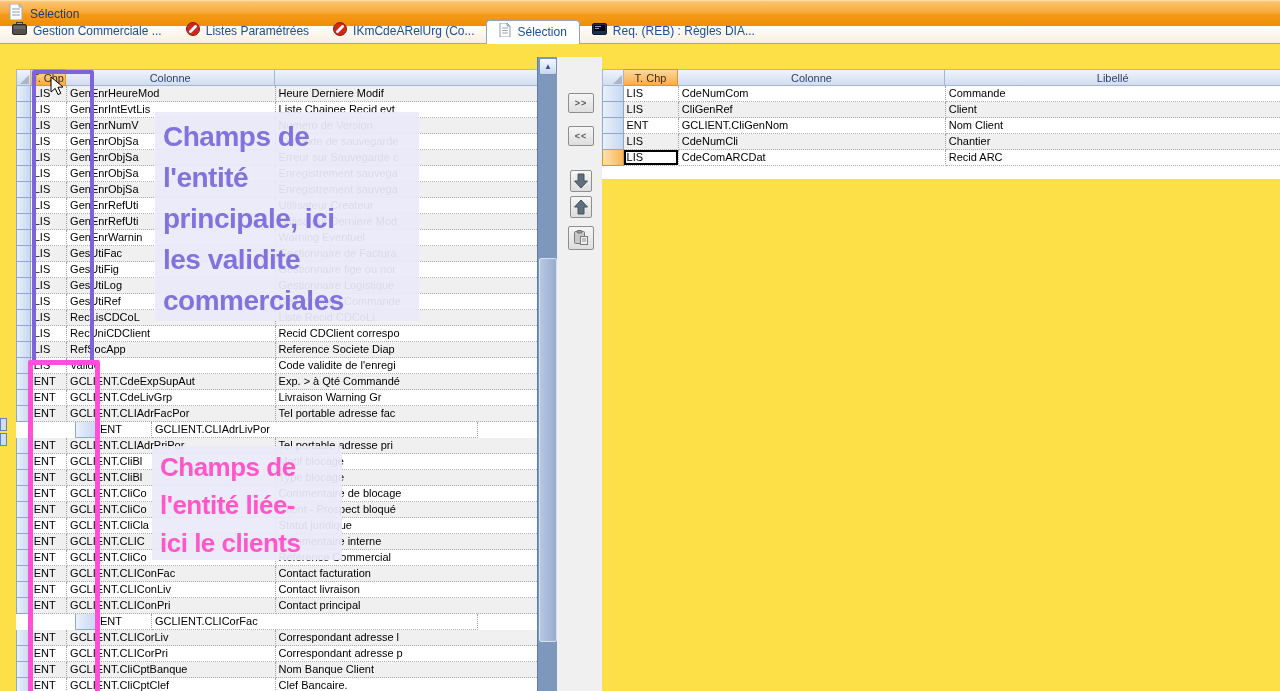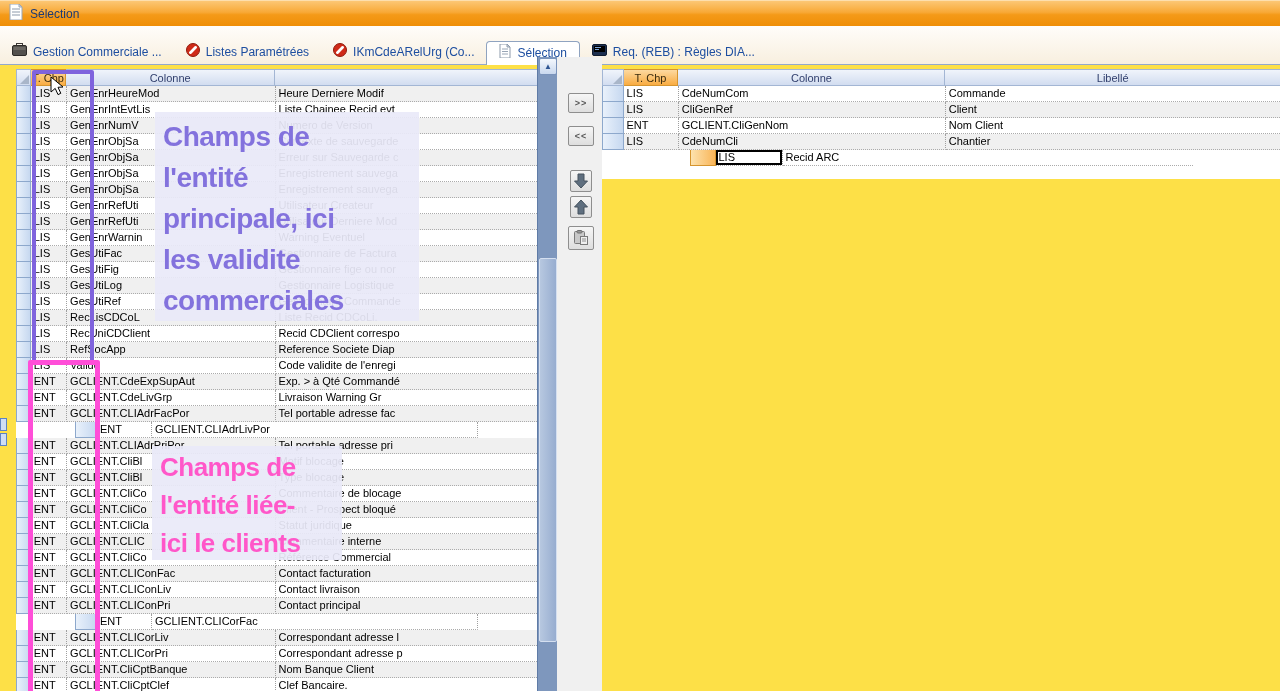--- a/index.html
+++ b/index.html
@@ -8,21 +8,21 @@
           font-family:Liberation Sans, sans-serif;}
 
   
   .titlebar{position:absolute;left:0;top:0;width:1280px;height:26px;
     background:linear-gradient(#fcc775,#f8a937 45%,#f49a18 55%,#ef8e07);
     border-top:1px solid #fddfae;display:flex;align-items:center;padding-left:9px;}
   .titlebar .doc-ico{margin-right:7px;}
   .title-text{font-size:12px;color:#1c3a74;}
 
   
-  .tabbar{position:absolute;left:0;top:26px;width:1280px;height:39px;
+  .tabbar{position:absolute;left:0;top:26px;width:1280px;height:18px;
     background:linear-gradient(#fffdfa,#f8efdf);
     border-bottom:1px solid #93a9cc;display:flex;align-items:flex-end;}
   .tab{display:flex;align-items:center;gap:6px;padding:4px 12px 5px 12px;height:24px;
        font-size:12px;color:#1d4ea0;white-space:nowrap;cursor:default;}
   .tab.active{background:#fff;border:1px solid #8fa3c0;border-bottom:none;
        border-radius:4px 4px 0 0;height:24px;margin-bottom:-1px;padding-bottom:6px;}
 
   
   .grid{position:absolute;top:57px;overflow:hidden;background:#fff;font-size:11px;margin-top:12px;}
   .grid-head{display:flex;height:17px;}
@@ -476,20 +476,21 @@
         </div>
         <div class="grow">
           <div class="cell sel w-sel"></div>
           <div class="cell w-t">LIS</div>
           <div class="cell w-c">CdeNumCli</div>
           <div class="cell w-l">Chantier</div>
         </div>
         <div class="grow selected">
           <div class="cell sel w-sel"></div>
           <div class="cell w-t">LIS</div>
+          <div class="cell w-c">CdeComARCDat</div>
           <div class="cell w-l">Recid ARC</div>
         </div>
       </div>
   </div>
 
   <div class="ann-rect rect-primary"></div>
   <div class="ann-rect rect-linked"></div>
 
   <div class="ann-box box-primary">
 

